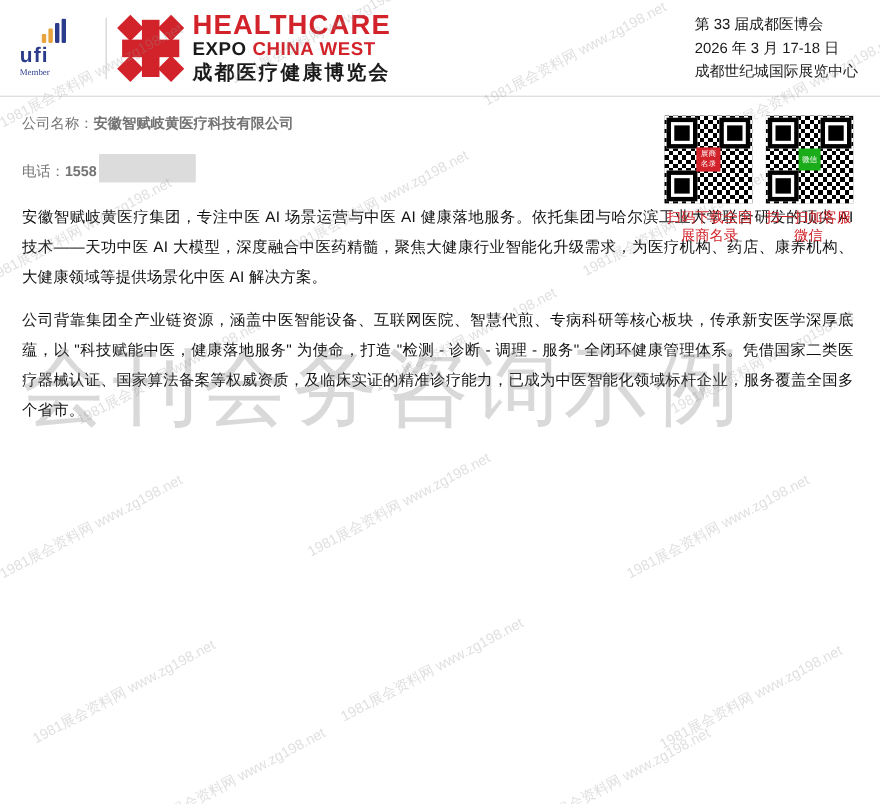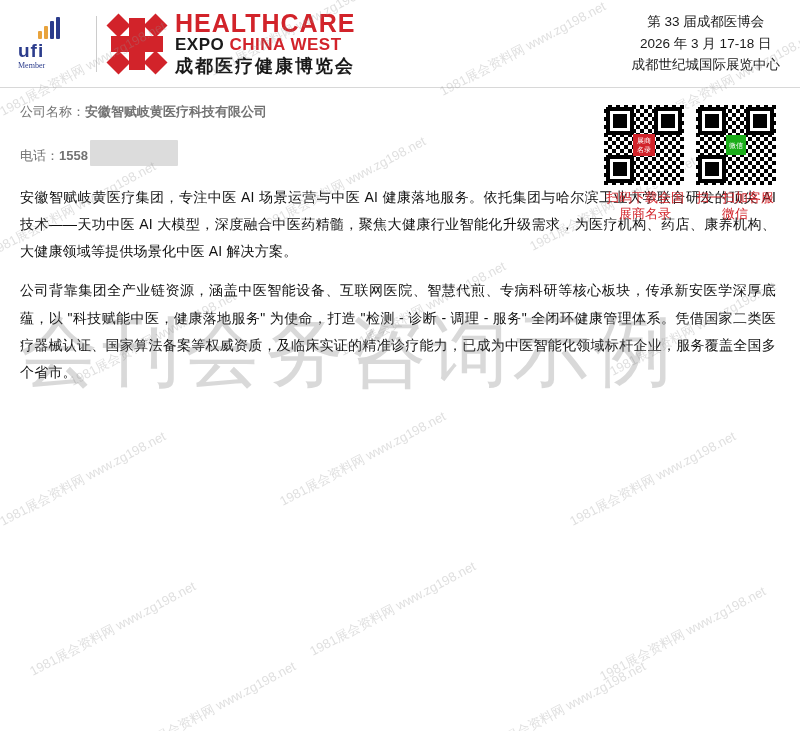--- a/index.html
+++ b/index.html
@@ -131,21 +131,21 @@
   .logo-line3 {
     font-size: 18px;
     font-weight: bold;
     color: #1a1a1a;
     letter-spacing: 2px;
     margin-top: 2px;
     line-height: 1.1;
   }
   .header-right {
     margin-left: auto;
-    text-align: center;
+    text-align: left;
     font-size: 13.5px;
     color: #1a1a1a;
     line-height: 1.62;
     padding-right: 4px;
   }
 
   
   .doc {
     position: relative;
     padding: 14px 24px 0 20px;

